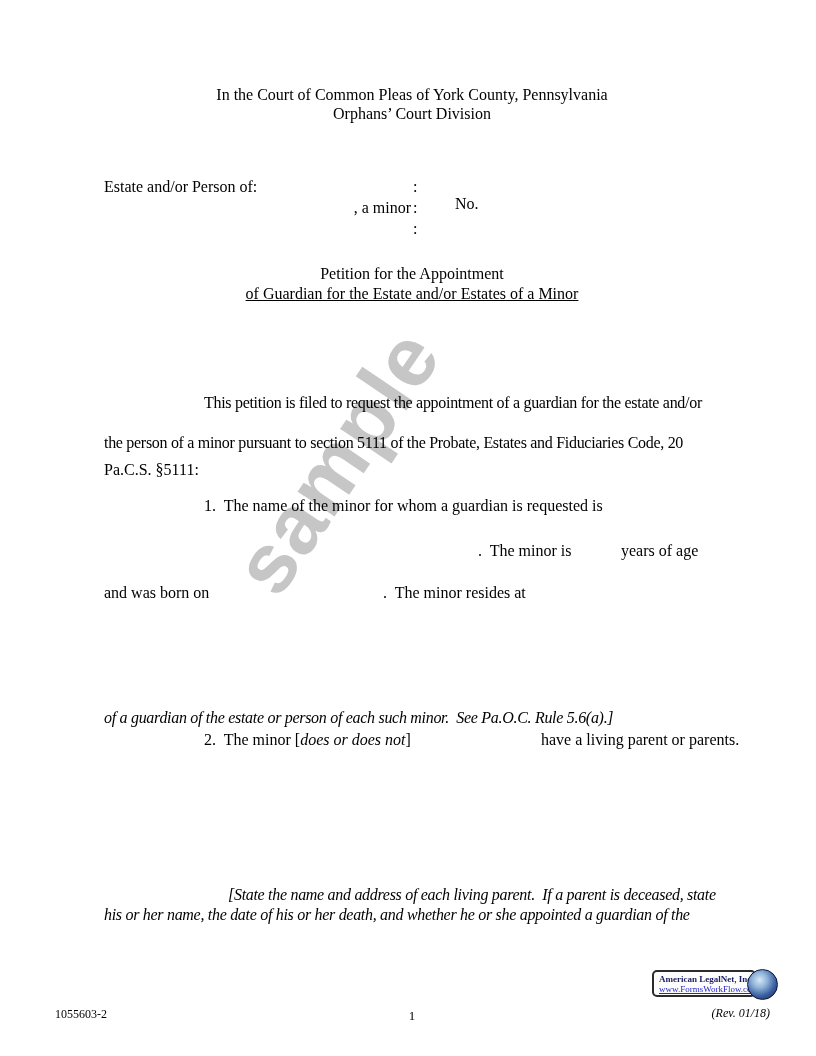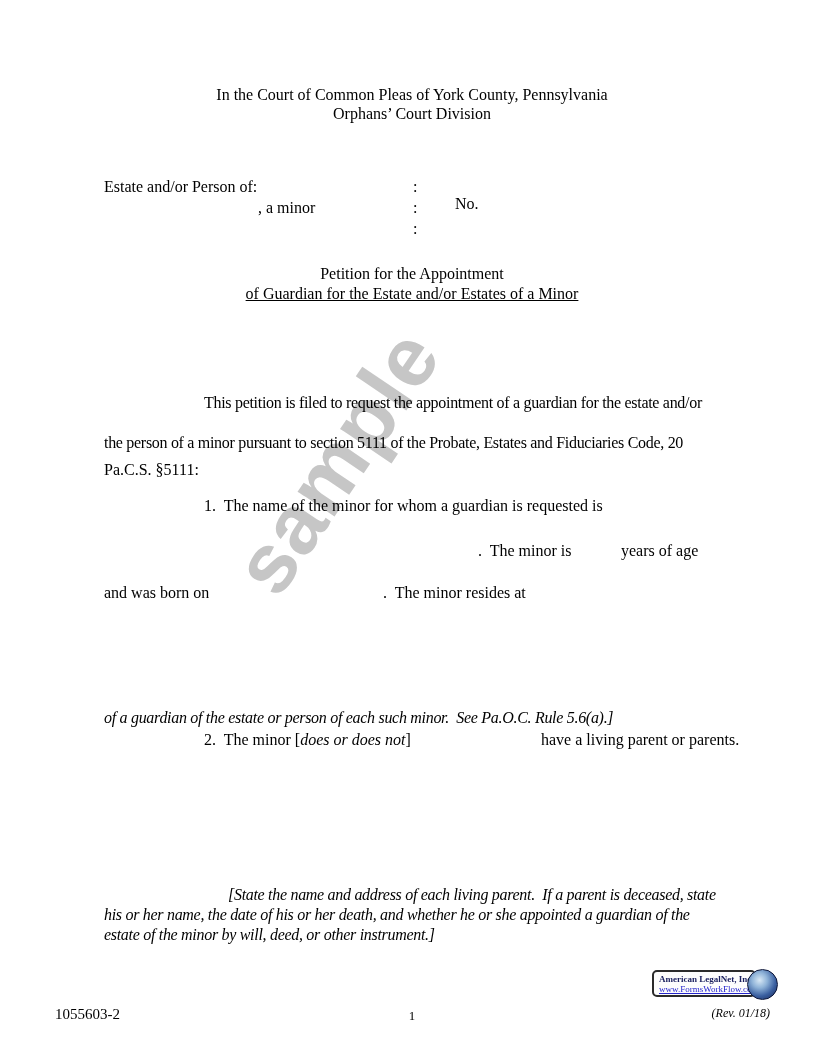--- a/index.html
+++ b/index.html
@@ -44,21 +44,21 @@
 <body>
 
 <div class="page">
 
   <div class="watermark">sample</div>
 
   <div class="t ctr txt" style="top:85px">In the Court of Common Pleas of York County, Pennsylvania</div>
   <div class="t ctr txt" style="top:104px">Orphans’ Court Division</div>
 
   <div class="t txt" style="left:96px;top:177px">Estate and/or Person of:</div>
-  <div class="t txt" style="left:250px;top:198px;width:153px;text-align:left">, a minor</div>
+  <div class="t txt" style="left:250px;top:198px;width:153px;text-align:right">, a minor</div>
   <div class="t txt" style="left:405px;top:177px">:</div>
   <div class="t txt" style="left:405px;top:198px">:</div>
   <div class="t txt" style="left:405px;top:219px">:</div>
   <div class="t txt" style="left:447px;top:194px">No.</div>
   <div class="blank" style="left:482px;top:194px;width:238px"></div>
 
   <div class="t ctr txt" style="top:264px">Petition for the Appointment</div>
   <div class="t ctr txt" style="top:284px"><span class="u">of Guardian for the Estate and/or Estates of a Minor</span></div>
 
   <div class="t tight txt" style="left:196px;top:369px">This petition is filed to request the appointment of a guardian for the estate and/or</div>
@@ -76,25 +76,24 @@
   <div class="blank" style="left:545px;top:583px;width:175px"></div>
 
   <div class="t it tight txt" style="left:96px;top:684px">of a guardian of the estate or person of each such minor.  See Pa.O.C. Rule 5.6(a).]</div>
 
   <div class="t txt" style="left:196px;top:730px"><span>2.  The minor [</span><span class="it">does or does not</span><span>]</span></div>
   <div class="blank" style="left:412px;top:730px;width:116px"></div>
   <div class="t txt" style="left:533px;top:730px">have a living parent or parents.</div>
 
   <div class="t it tight txt" style="left:220px;top:861px">[State the name and address of each living parent.  If a parent is deceased, state</div>
   <div class="t it tight txt" style="left:96px;top:881px">his or her name, the date of his or her death, and whether he or she appointed a guardian of the</div>
-  <div class="t it tight txt" style="left:96px;top:901px">estate of the minor by will, deed, or other instrument.]</div>
 
   <div class="vendor-box">
     <div class="vendor-name">American LegalNet, Inc.</div>
     <div class="vendor-url">www.FormsWorkFlow.com</div>
   </div>
   <div class="globe"></div>
 
-  <div class="t txt" style="left:47px;top:1005px;font-size:15px">1055603-2</div>
+  <div class="t txt" style="left:47px;top:1005px;font-size:12px">1055603-2</div>
   <div class="t ctr txt" style="top:1006px;font-size:13px">1</div>
   <div class="t it txt" style="right:46px;top:1004px;font-size:12px">(Rev. 01/18)</div>
 
 </div>
 
 </body></html>

